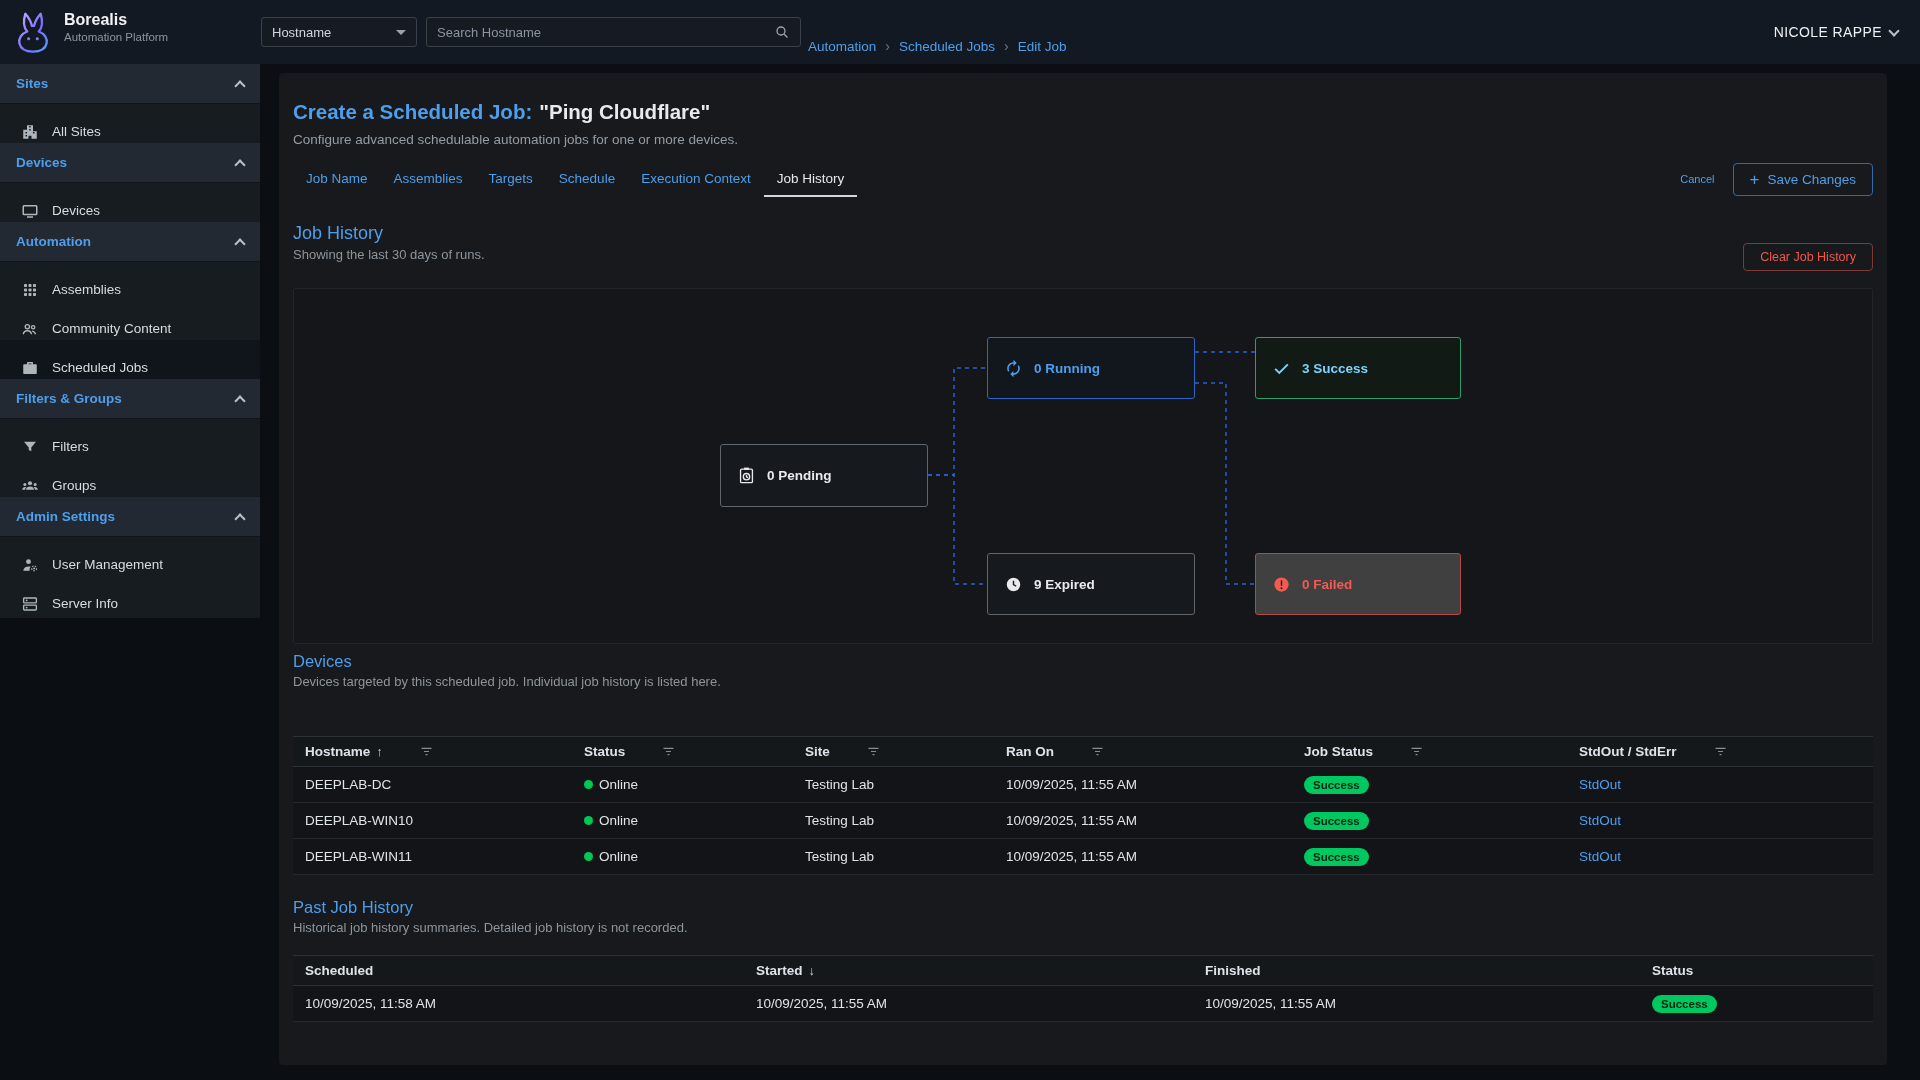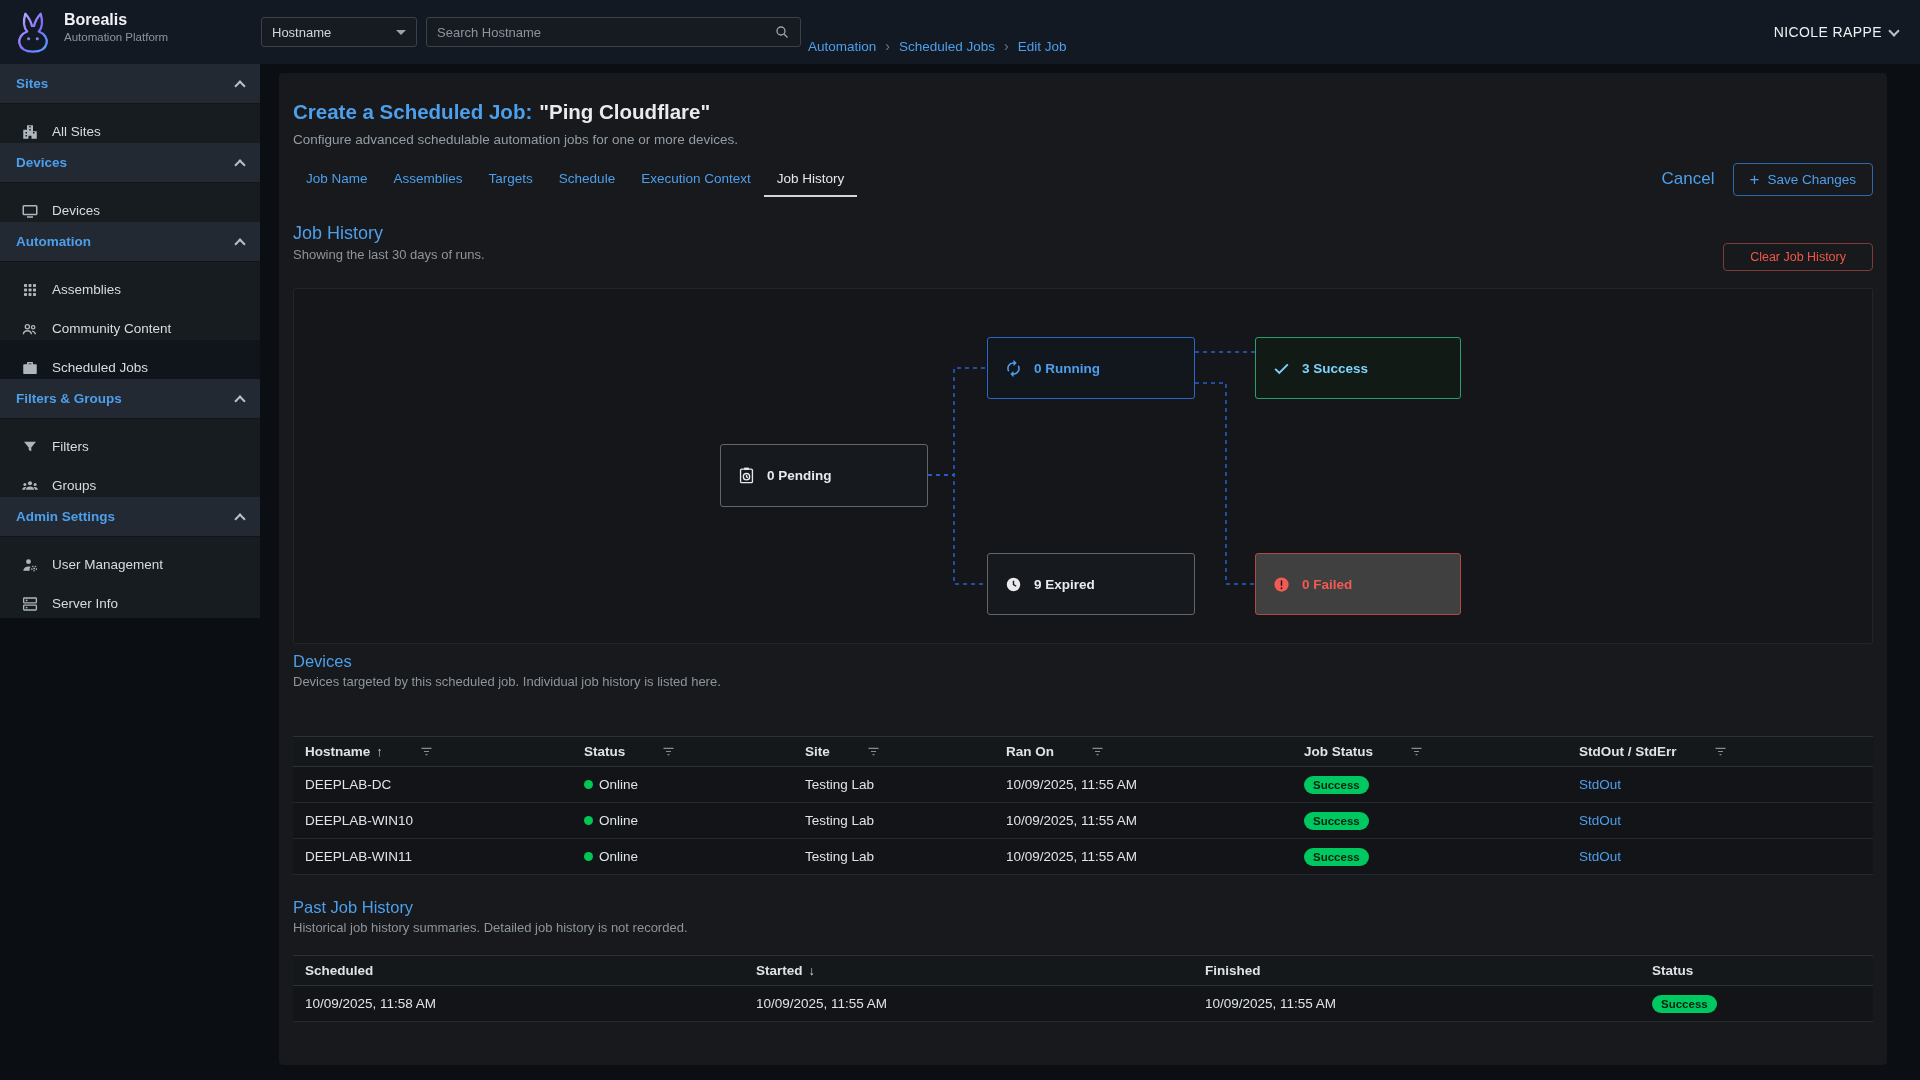--- a/index.html
+++ b/index.html
@@ -50,30 +50,30 @@
   .page-title { margin-top:26px; font-size:20.5px; line-height:26px; }
   .pt-blue { color:#4d9fec; }
   .pt-name { color:#e8eaec; margin-left:7px; }
   .page-sub { margin-top:6px; font-size:13.5px; line-height:18px; color:#949ca4; }
 
   .tabsrow { margin-top:12px; height:36px; display:flex; align-items:stretch; }
   .tab { display:flex; align-items:center; padding:0 13px; font-size:13.5px; font-weight:500;
     color:#4d9fec; cursor:pointer; border-bottom:2px solid transparent; }
   .tab.active { color:#e3e8ec; border-bottom-color:#cfd6dc; }
   .tabsrow .spacer { flex:1; }
-  .cancel-link { display:flex; align-items:center; color:#4d9fec; font-size:17px; cursor:pointer; margin-right:18px; }
+  .cancel-link { display:flex; align-items:center; color:#4d9fec; font-size:11px; cursor:pointer; margin-right:18px; }
   .save-btn { align-self:center; height:33px; padding:0 16px; display:flex; align-items:center; gap:8px;
     border:1px solid #2c69ad; border-radius:4px; background:transparent; color:#4d9fec; font-size:13.5px;
     font-family:"Liberation Sans", sans-serif; cursor:pointer; }
   .plus { font-size:17px; line-height:1; }
 
   .section-head { position:relative; }
   .h-jobhistory { margin-top:24px; font-size:18px; line-height:24px; color:#4d9fec; font-weight:500; }
   .note { margin-top:1px; font-size:13px; line-height:17px; color:#8d959d; }
-  .clear-btn { position:absolute; right:0; top:22px; height:28px; padding:0 26px; border:1px solid #7e3b36;
+  .clear-btn { position:absolute; right:0; top:22px; height:28px; padding:0 16px; border:1px solid #7e3b36;
     border-radius:4px; background:transparent; color:#f0564b; font-size:12.5px;
     font-family:"Liberation Sans", sans-serif; cursor:pointer; }
 
   
   .flow { position:relative; margin-top:25px; height:356px; border:1px solid #20252a;
     background:rgba(0,0,0,.10); border-radius:2px; }
   .flow svg.wires { position:absolute; inset:0; width:100%; height:100%; }
   .fbox { position:absolute; display:flex; align-items:center; gap:11px; padding:0 16px; height:62px;
     background:#16191d; border:1px solid #60666c; border-radius:3px; font-weight:bold; font-size:13.5px;
     color:#e8eaed; cursor:default; }

